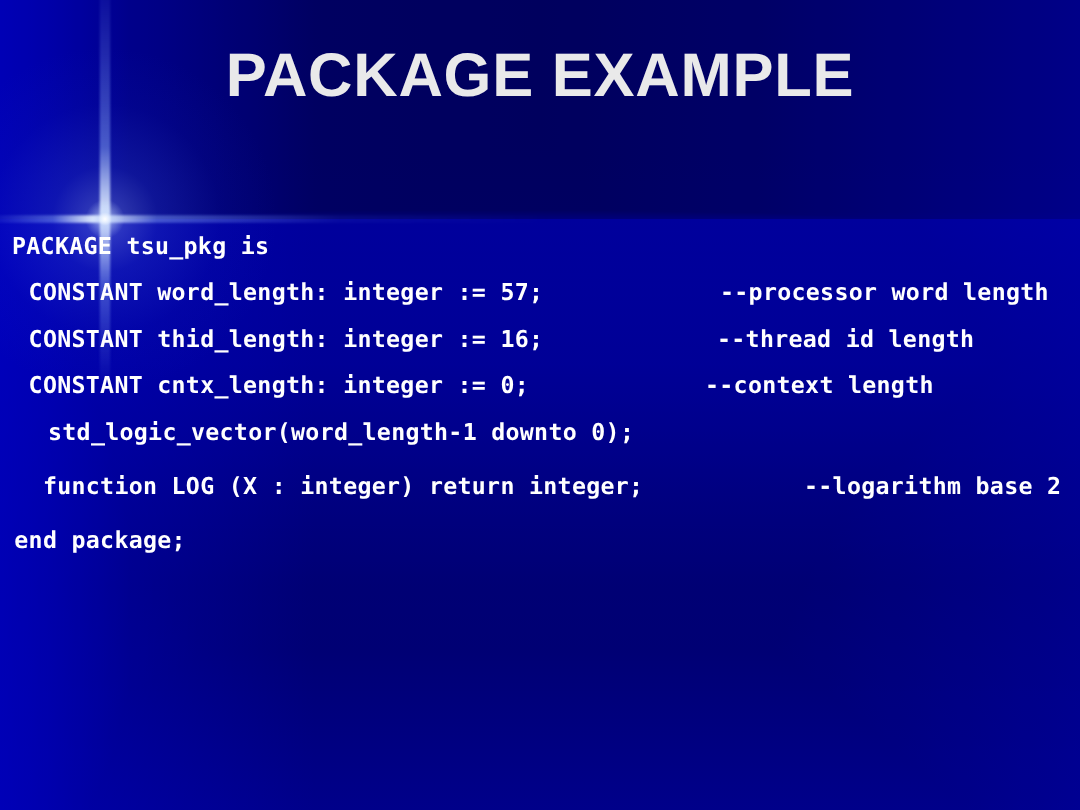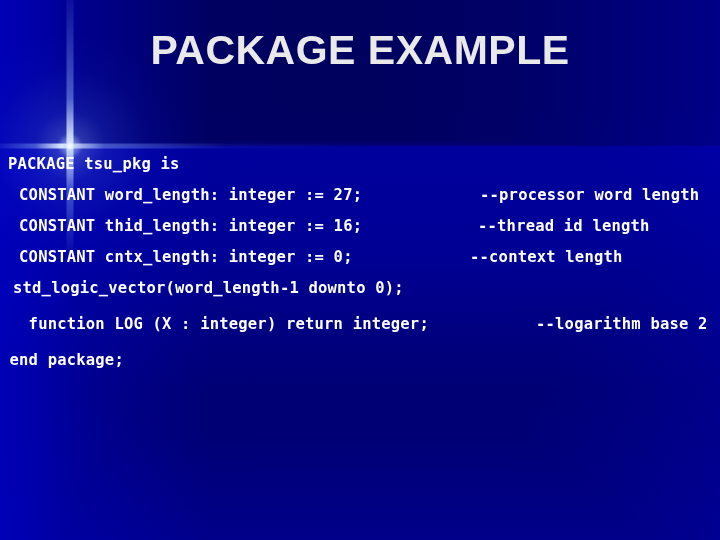--- a/index.html
+++ b/index.html
@@ -172,21 +172,21 @@
 
   <div class="flare-glow"></div>
   <div class="flare-v"></div>
   <div class="flare-h"></div>
   <div class="flare-core"></div>
 
   <div class="title">PACKAGE EXAMPLE</div>
 
   <div class="code" id="code-block">
       <div class="code-line" style="height: 31px;"><span class="seg-main" style="left: 8px;">PACKAGE tsu_pkg is</span></div>
-      <div class="code-line" style="height: 31px;"><span class="seg-main" style="left: 0px;">  CONSTANT word_length: integer := 27;</span><span class="seg-comment" style="left: 480px;">--processor word length</span></div>
+      <div class="code-line" style="height: 31px;"><span class="seg-main" style="left: 0px;">  CONSTANT word_length: integer := 57;</span><span class="seg-comment" style="left: 480px;">--processor word length</span></div>
       <div class="code-line" style="height: 31px;"><span class="seg-main" style="left: 0px;">  CONSTANT thid_length: integer := 16;</span><span class="seg-comment" style="left: 478px;">--thread id length</span></div>
       <div class="code-line" style="height: 31px; padding-left: 44px;"><span class="seg-main" style="left: 0px;">  CONSTANT cntx_length: integer := 0;</span><span class="seg-comment" style="left: 470px;">--context length</span></div>
-      <div class="code-line" style="height: 36px;"><span class="seg-main" style="left: 13px;">std_logic_vector(word_length-1 downto 0);</span></div>
+      <div class="code-line" style="height: 36px;"><span class="seg-main" style="left: 0px; padding-left: 32px;">std_logic_vector(word_length-1 downto 0);</span></div>
       <div class="code-line" style="height: 36px; text-align: right;"><span class="seg-main" style="left: 0px;">   function LOG (X : integer) return integer;</span><span class="seg-comment" style="left: 536px;">--logarithm base 2</span></div>
       <div class="code-line" style="height: 31px; padding-left: 11px;"><span class="seg-main" style="left: 0px;"> end package;</span></div>
     </div>
 
 </div>
 
 </body></html>

